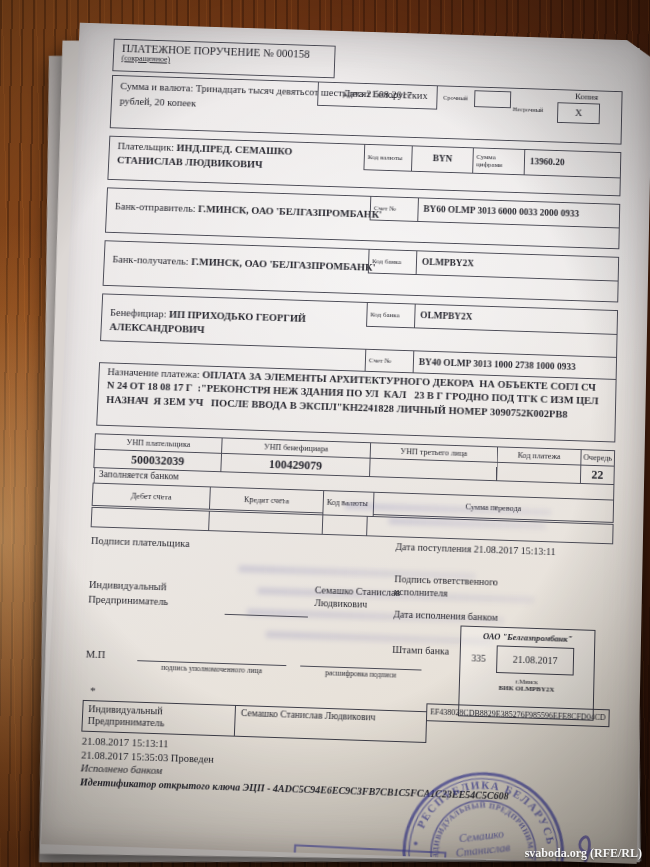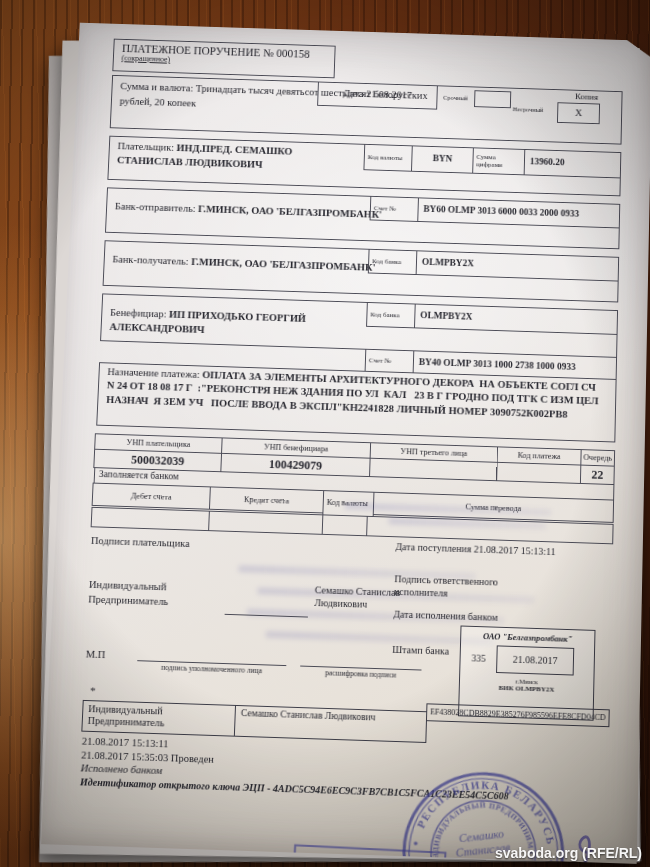--- a/index.html
+++ b/index.html
@@ -76,21 +76,21 @@
   .key{font-style:italic;font-weight:bold;font-size:10px;}
   .stamps{position:relative;height:120px;margin-top:2px;}
   .copy-stamp{position:absolute;left:216px;top:48px;transform:rotate(181deg);
     border:2.5px solid rgba(76,76,168,.65);color:rgba(76,76,168,.8);
     font-size:13.5px;font-weight:bold;letter-spacing:2.5px;padding:3px 10px;filter:blur(.45px);}
   .round-stamp{position:absolute;left:320px;top:-36px;filter:blur(.4px);opacity:.9;transform:rotate(6deg);}
   .signature{position:absolute;left:396px;top:-6px;transform:rotate(-14deg);opacity:.92;}
   .ghost{position:absolute;height:7px;border-radius:4px;filter:blur(2.4px);
     background:linear-gradient(90deg,rgba(70,70,155,.16),rgba(70,70,155,.07));}
   .watermark{position:absolute;right:8px;bottom:6px;z-index:9;color:rgba(255,255,255,.95);
-    font-family:Liberation Sans, sans-serif;font-weight:bold;font-size:14px;text-shadow:0 1px 2px rgba(0,0,0,.6);text-align:right;}
+    font-family:Liberation Serif, serif;font-weight:bold;font-size:12px;text-shadow:0 1px 2px rgba(0,0,0,.6);text-align:right;}
 </style>
 </head>
 <body>
 
 <div class="scene">
   <div class="stack">
     <div class="sheet s3"></div>
     <div class="sheet s2"></div>
     <div class="paper">
       <div class="form">

